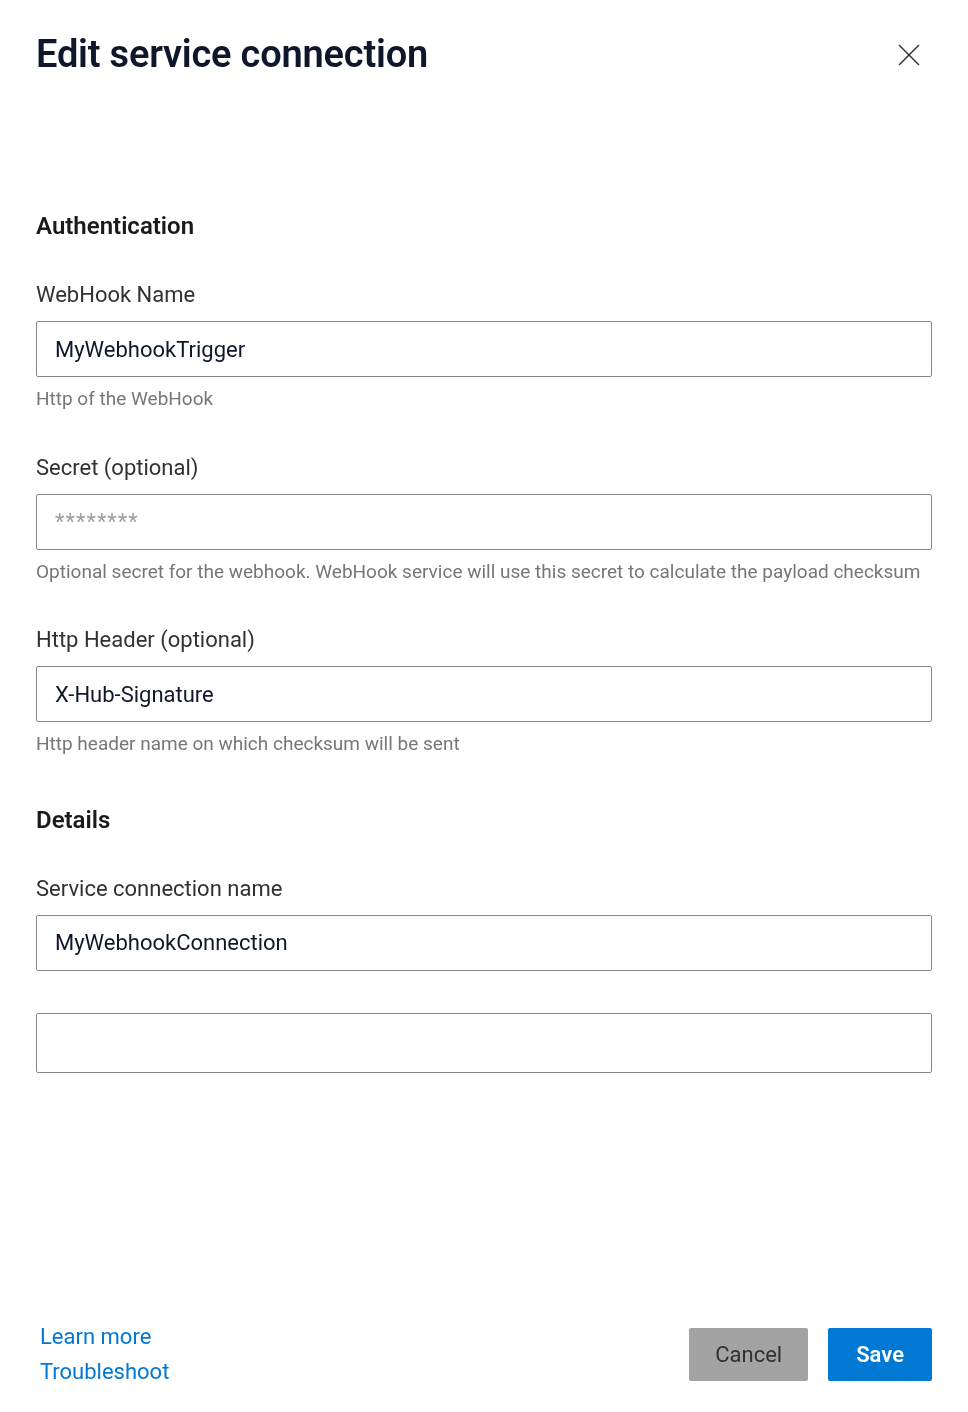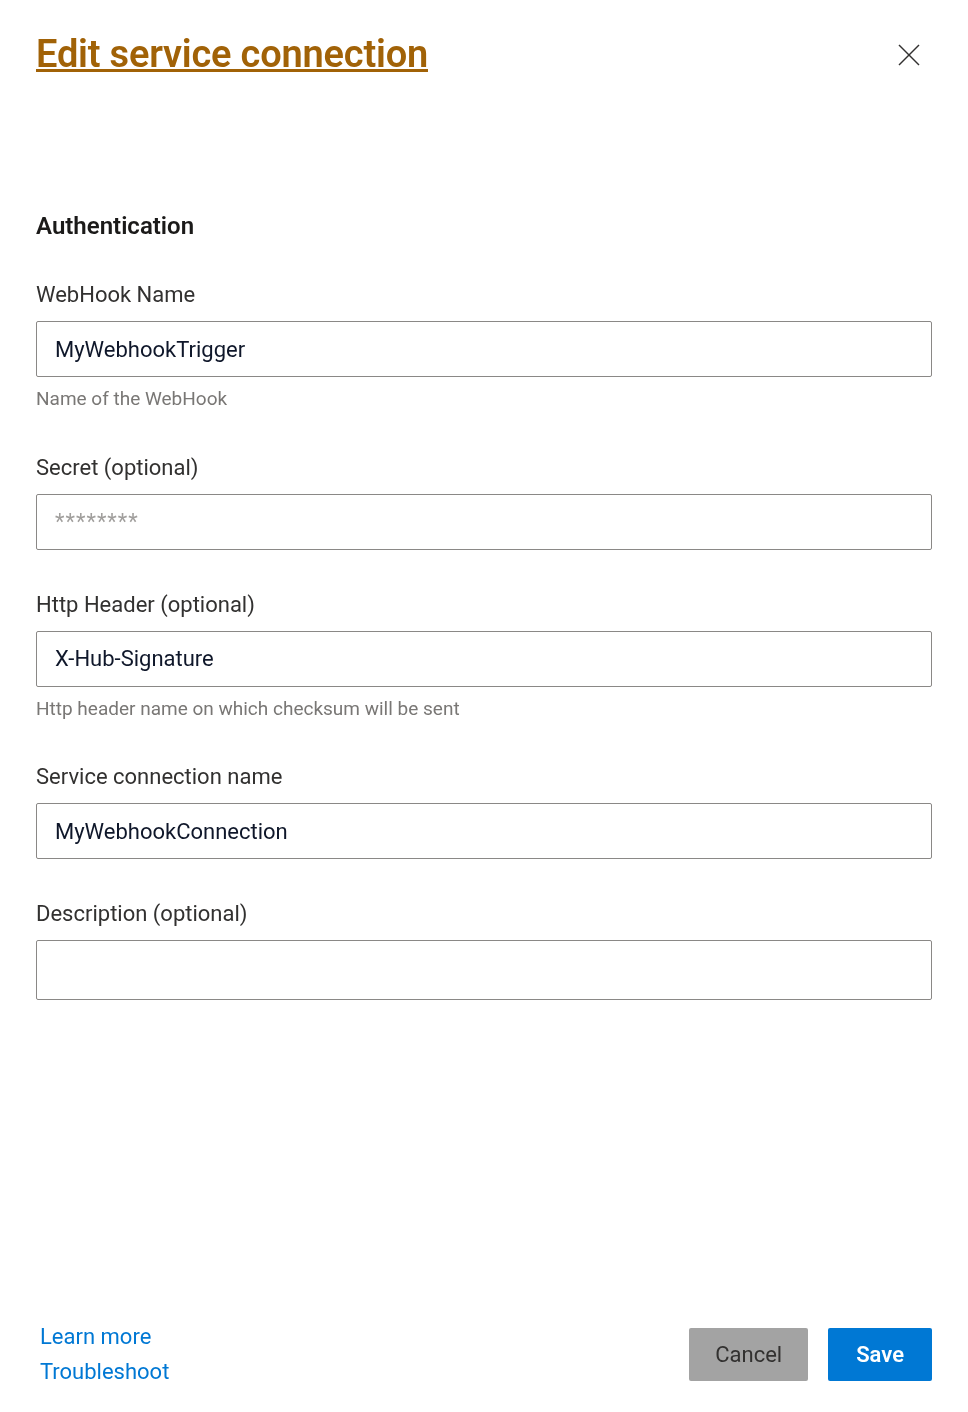--- a/index.html
+++ b/index.html
@@ -24,23 +24,22 @@
     }
     .panel-header {
       display: flex;
       justify-content: space-between;
       align-items: flex-start;
       margin-bottom: 110px;
     }
     .panel-title {
       font-size: 38px;
       font-weight: 600;
-      color: #a16207;
+      color: #0f172a;
       letter-spacing: -0.2px;
-      text-decoration: underline;
     }
     .close-btn {
       background: none;
       border: none;
       cursor: pointer;
       padding: 8px;
       line-height: 0;
     }
     .close-btn svg {
       width: 30px;
@@ -174,42 +173,43 @@
     </button>
   </div>
 
   <div class="content-scroll">
 
     <h2 class="section-heading">Authentication</h2>
 
     <div class="form-group">
       <label class="field-label">WebHook Name</label>
       <input type="text" class="text-input" value="MyWebhookTrigger" style="">
-      <div class="helper-text">Name of the WebHook</div>
+      <div class="helper-text">Http of the WebHook</div>
     </div>
 
     <div class="form-group">
       <label class="field-label">Secret (optional)</label>
       <input type="password" class="text-input secret-mask" placeholder="********" style="">
+      <div class="helper-text">Optional secret for the webhook. WebHook service will use this secret to calculate the payload checksum</div>
     </div>
 
     <div class="form-group">
       <label class="field-label">Http Header (optional)</label>
       <input type="text" class="text-input" value="X-Hub-Signature" style="">
       <div class="helper-text">Http header name on which checksum will be sent</div>
     </div>
 
+    <h2 class="section-heading section-gap">Details</h2>
 
     <div class="form-group">
       <label class="field-label">Service connection name</label>
       <input type="text" class="text-input" value="MyWebhookConnection" style="">
     </div>
 
     <div class="form-group">
-      <label class="field-label">Description (optional)</label>
       <textarea class="textarea-input" style=""></textarea>
     </div>
 
   </div>
 
   <div class="footer">
     <div class="footer-links">
       <a class="footer-link">Learn more</a>
       <a class="footer-link">Troubleshoot</a>
     </div>

